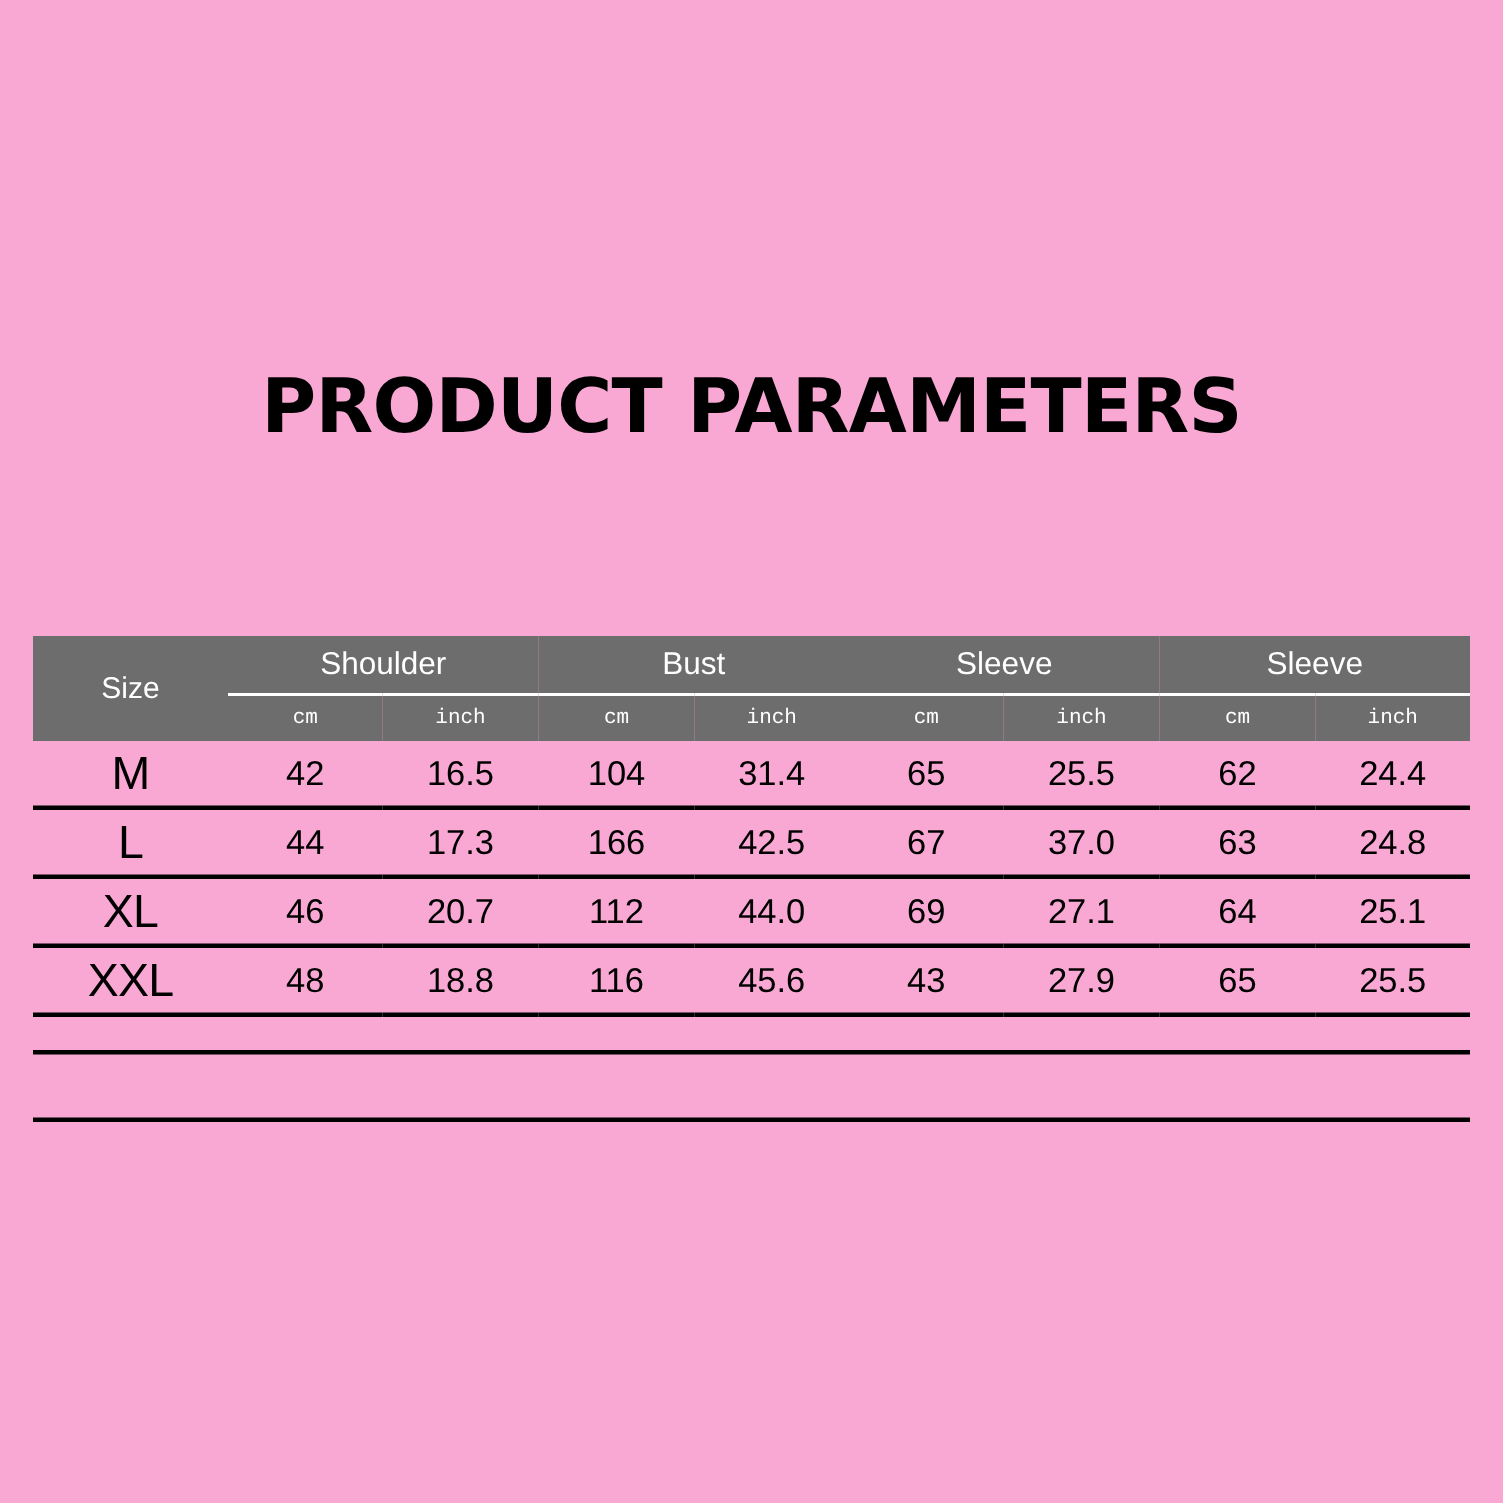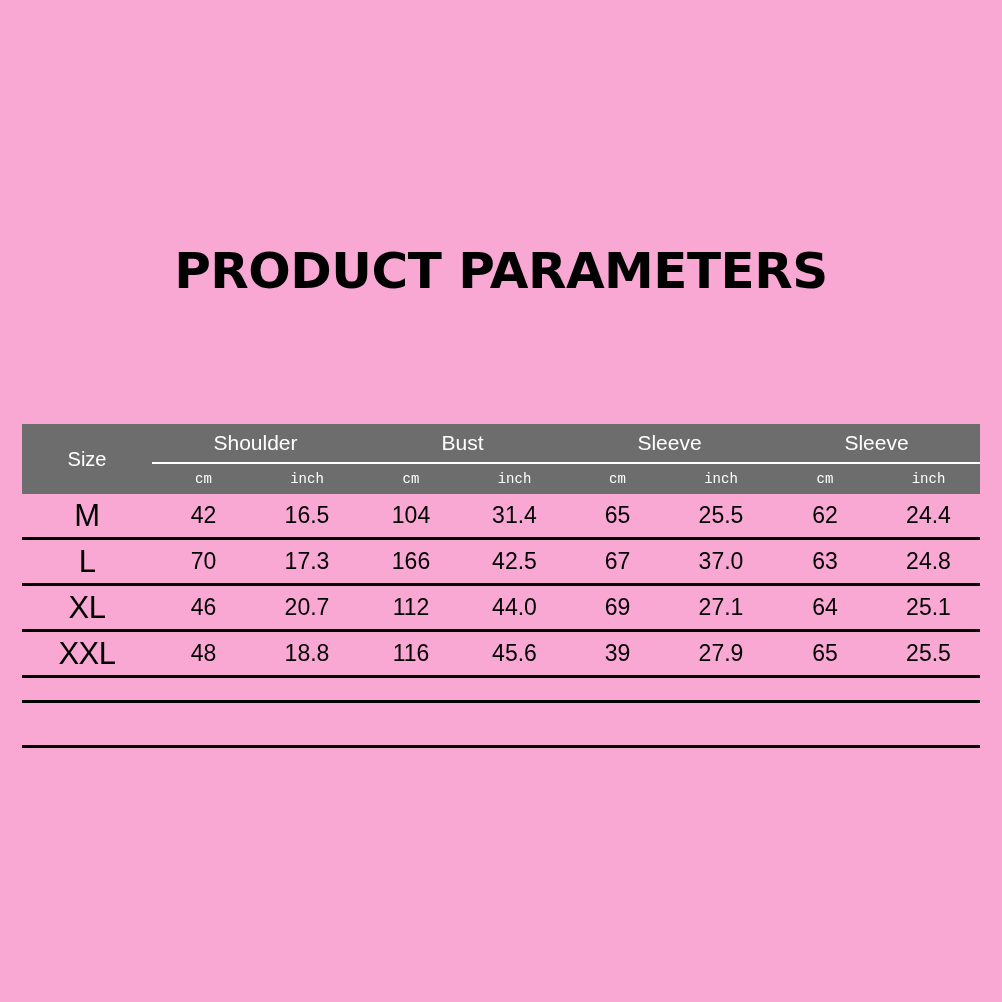--- a/index.html
+++ b/index.html
@@ -160,21 +160,21 @@
           <td class="val">16.5</td>
           <td class="val">104</td>
           <td class="val">31.4</td>
           <td class="val">65</td>
           <td class="val">25.5</td>
           <td class="val">62</td>
           <td class="val">24.4</td>
         </tr>
         <tr class="row-sep">
           <td class="size-label">L</td>
-          <td class="val">70</td>
+          <td class="val">44</td>
           <td class="val">17.3</td>
           <td class="val">166</td>
           <td class="val">42.5</td>
           <td class="val">67</td>
           <td class="val">37.0</td>
           <td class="val">63</td>
           <td class="val">24.8</td>
         </tr>
         <tr class="row-sep">
           <td class="size-label">XL</td>
@@ -186,21 +186,21 @@
           <td class="val">27.1</td>
           <td class="val">64</td>
           <td class="val">25.1</td>
         </tr>
         <tr class="row-sep">
           <td class="size-label">XXL</td>
           <td class="val">48</td>
           <td class="val">18.8</td>
           <td class="val">116</td>
           <td class="val">45.6</td>
-          <td class="val">39</td>
+          <td class="val">43</td>
           <td class="val">27.9</td>
           <td class="val">65</td>
           <td class="val">25.5</td>
         </tr>
       </tbody>
     </table>
   </div>
 
   <div class="under-line line-a"></div>
   <div class="under-line line-b"></div>

